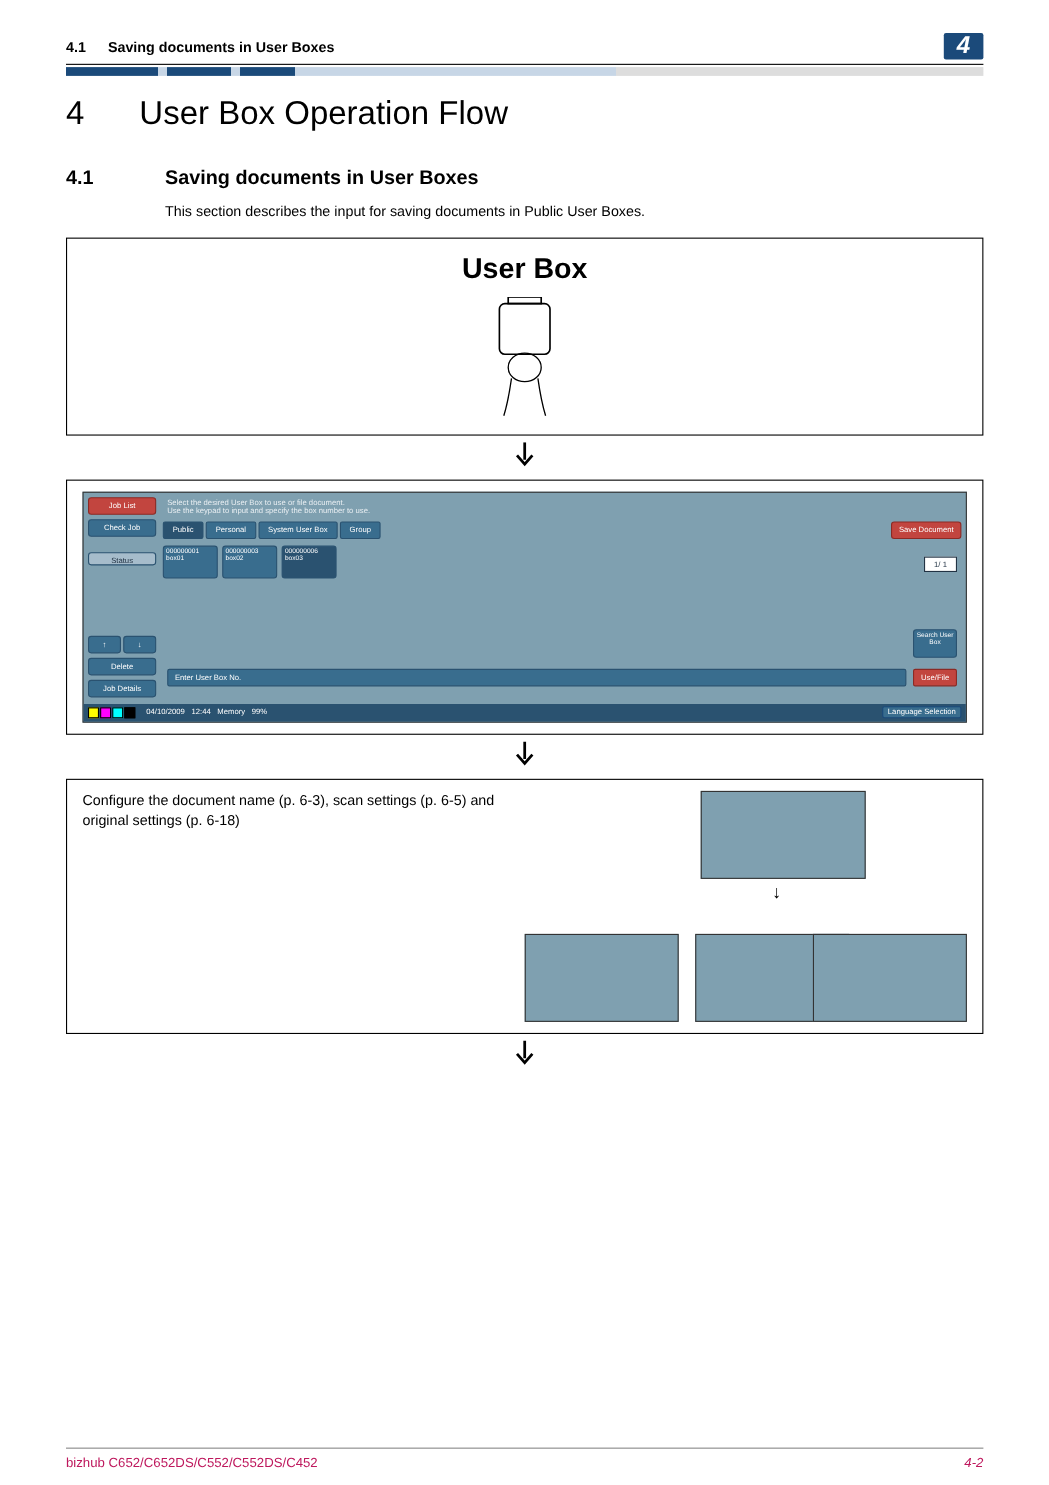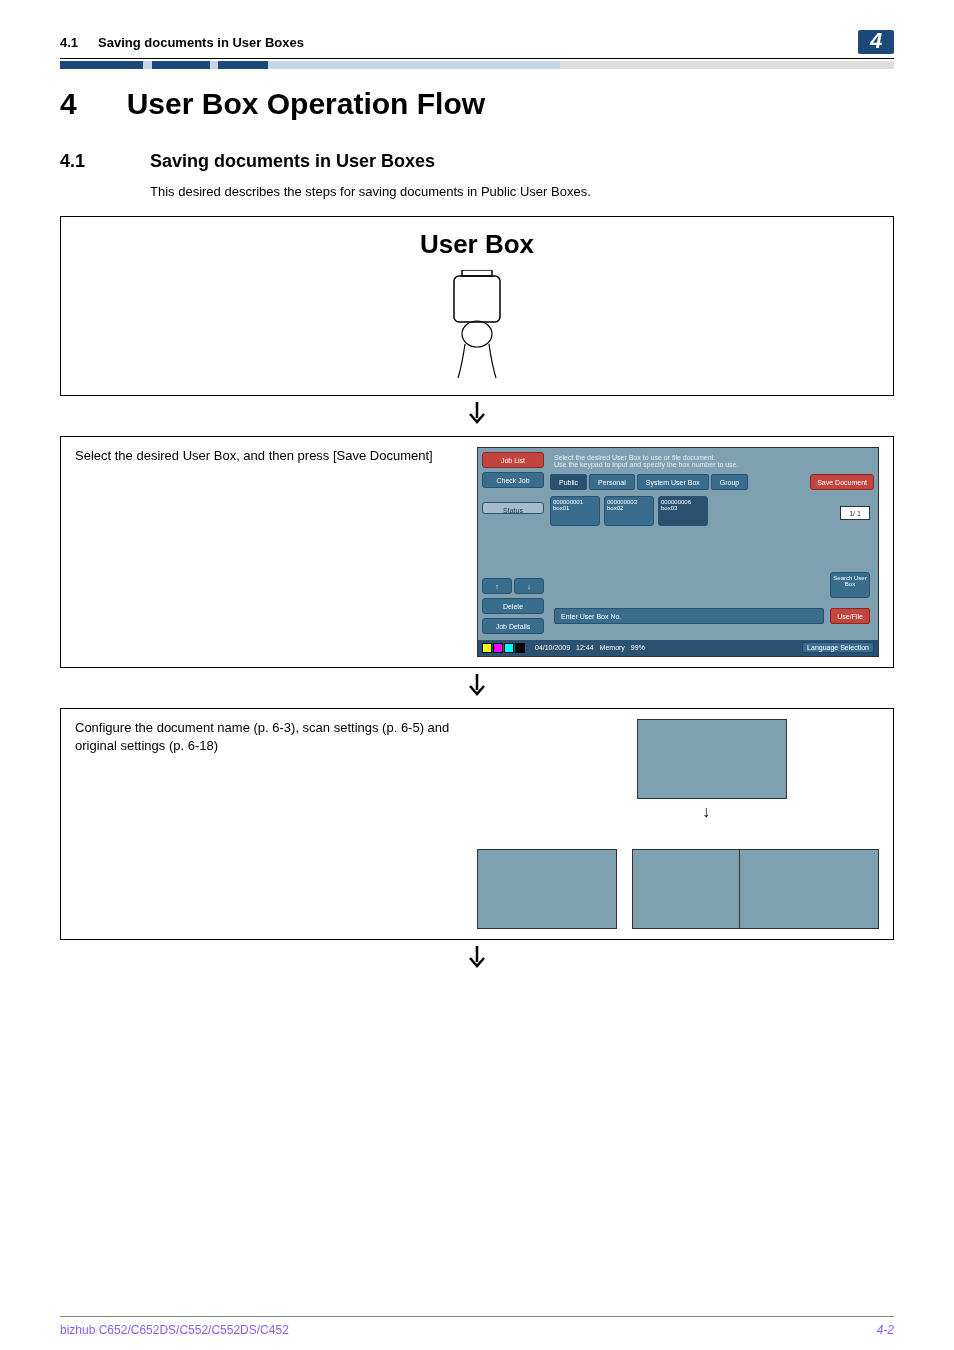--- a/index.html
+++ b/index.html
@@ -3,21 +3,21 @@
 <meta charset="utf-8">
 <style>
   * { box-sizing: border-box; margin: 0; padding: 0; }
   body { font-family: Arial, Helvetica, sans-serif; background: #fff; color: #000; width: 954px; margin: 0 auto; padding: 30px 60px 40px 60px; font-size: 13px; }
   .topbar { display: flex; align-items: center; border-bottom: 1px solid #000; padding-bottom: 4px; margin-bottom: 2px; }
   .topbar .sec { font-weight: bold; font-size: 13px; margin-right: 20px; }
   .topbar .breadcrumb { font-weight: bold; font-size: 13px; }
   .topbar .spacer { flex: 1; }
   .chapbadge { background: #1b4a7a; color: #fff; font-style: italic; font-weight: bold; font-size: 22px; width: 36px; height: 24px; text-align: center; line-height: 22px; border-radius: 2px; }
   .stripes { height: 8px; background: linear-gradient(90deg,#1b4a7a 0 10%,#c7d6e6 10% 11%,#1b4a7a 11% 18%,#c7d6e6 18% 19%,#1b4a7a 19% 25%,#c7d6e6 25% 50%,#c7d6e6 50% 60%,#ddd 60% 100%); margin-bottom: 18px; }
-  h1.chapter { font-size: 30px; font-weight: bold; margin: 14px 0 30px 0; }
+  h1.chapter { font-size: 30px; font-weight: normal; margin: 14px 0 30px 0; }
   h1.chapter .num { margin-right: 50px; }
   .section-row { display: flex; align-items: baseline; margin-bottom: 10px; }
   .section-row .num { font-weight: bold; font-size: 18px; width: 90px; }
   .section-row .ttl { font-weight: bold; font-size: 18px; }
   .intro { margin-left: 90px; margin-bottom: 14px; line-height: 1.5; }
   .stepbox { border: 1px solid #000; padding: 10px 14px; margin: 0 0 6px 0; min-height: 180px; position: relative; display: flex; }
   .stepbox .lefttxt { width: 50%; padding-right: 10px; line-height: 1.4; }
   .stepbox .rightpanel { flex: 1; display: flex; align-items: center; justify-content: center; }
   .arrow { text-align: center; font-size: 22px; margin: 4px 0; }
   .kb-label { font-weight: bold; font-size: 26px; text-align: right; margin-bottom: 10px; }
@@ -48,21 +48,21 @@
   .ink span { width: 10px; height: 10px; border: 1px solid #000; }
   .langsel { margin-left: auto; background: #396d8e; border: 1px solid #1b4a7a; padding: 1px 4px; border-radius: 2px; }
   
   .thumbs { width: 100%; height: 210px; position: relative; }
   .thumb { position: absolute; background: #7fa0b0; border: 1px solid #333; }
   .thumb.t0 { left: 160px; top: 0; width: 150px; height: 80px; }
   .thumb.t1 { left: 0; bottom: 0; width: 140px; height: 80px; }
   .thumb.t2 { left: 155px; bottom: 0; width: 140px; height: 80px; }
   .thumb.t3 { right: 0; bottom: 0; width: 140px; height: 80px; }
   .smallarrow { position: absolute; left: 225px; top: 84px; font-size: 16px; color: #000; }
-  .footer { border-top: 1px solid #888; margin-top: 340px; padding-top: 6px; display: flex; font-size: 12px; color: #8b5cf6; }
+  .footer { border-top: 1px solid #888; margin-top: 340px; padding-top: 6px; display: flex; font-size: 12px; color: #be185d; }
   .footer .pgnum { margin-left: auto; font-style: italic; }
 </style>
 </head>
 <body>
 
 <div class="topbar">
   <span class="sec">4.1</span>
   <span class="breadcrumb">Saving documents in User Boxes</span>
   <span class="spacer"></span>
   <span class="chapbadge">4</span>
@@ -70,21 +70,21 @@
 <div class="stripes"></div>
 
 <h1 class="chapter">
   <span class="num">4</span><span>User Box Operation Flow</span>
 </h1>
 
 <div class="section-row">
   <span class="num">4.1</span>
   <span class="ttl">Saving documents in User Boxes</span>
 </div>
-<p class="intro">This desired describes the steps for saving documents in Public User Boxes.</p>
+<p class="intro">This section describes the input for saving documents in Public User Boxes.</p>
 
 <div class="stepbox">
   <div class="rightpanel">
     <div style="text-align:center">
       <div class="kb-label">User Box</div>
       <span class="kbkey">
         <svg width="90" height="110" viewBox="0 0 90 110">
           <rect x="30" y="0" width="30" height="6" fill="none" stroke="#000" stroke-width="1.5"></rect>
           <rect x="22" y="6" width="46" height="46" rx="5" fill="none" stroke="#000" stroke-width="1.5"></rect>
           <ellipse cx="45" cy="64" rx="15" ry="13" fill="none" stroke="#000" stroke-width="1.2"></ellipse>
@@ -96,21 +96,20 @@
   </div>
 </div>
 
 <div class="arrow">
   <svg width="20" height="24">
       <path d="M10 0 V16 M3 12 L10 20 L17 12" stroke="#000" stroke-width="2.5" fill="none"></path>
     </svg>
 </div>
 
 <div class="stepbox" style="min-height:230px">
-  <div class="lefttxt">Select the desired User Box, and then press [Save Document]</div>
   <div class="rightpanel">
     <div class="screen">
       <div class="side">
         <div class="sbtn red">Job List</div>
         <div class="sbtn">Check Job</div>
         <div style="height:10px"></div>
         <div class="sbtn lite" style="height:12px">Status</div>
         <div style="height:60px"></div>
         <div style="display:flex;gap:2px">
           <div class="sbtn" style="flex:1">↑</div>

